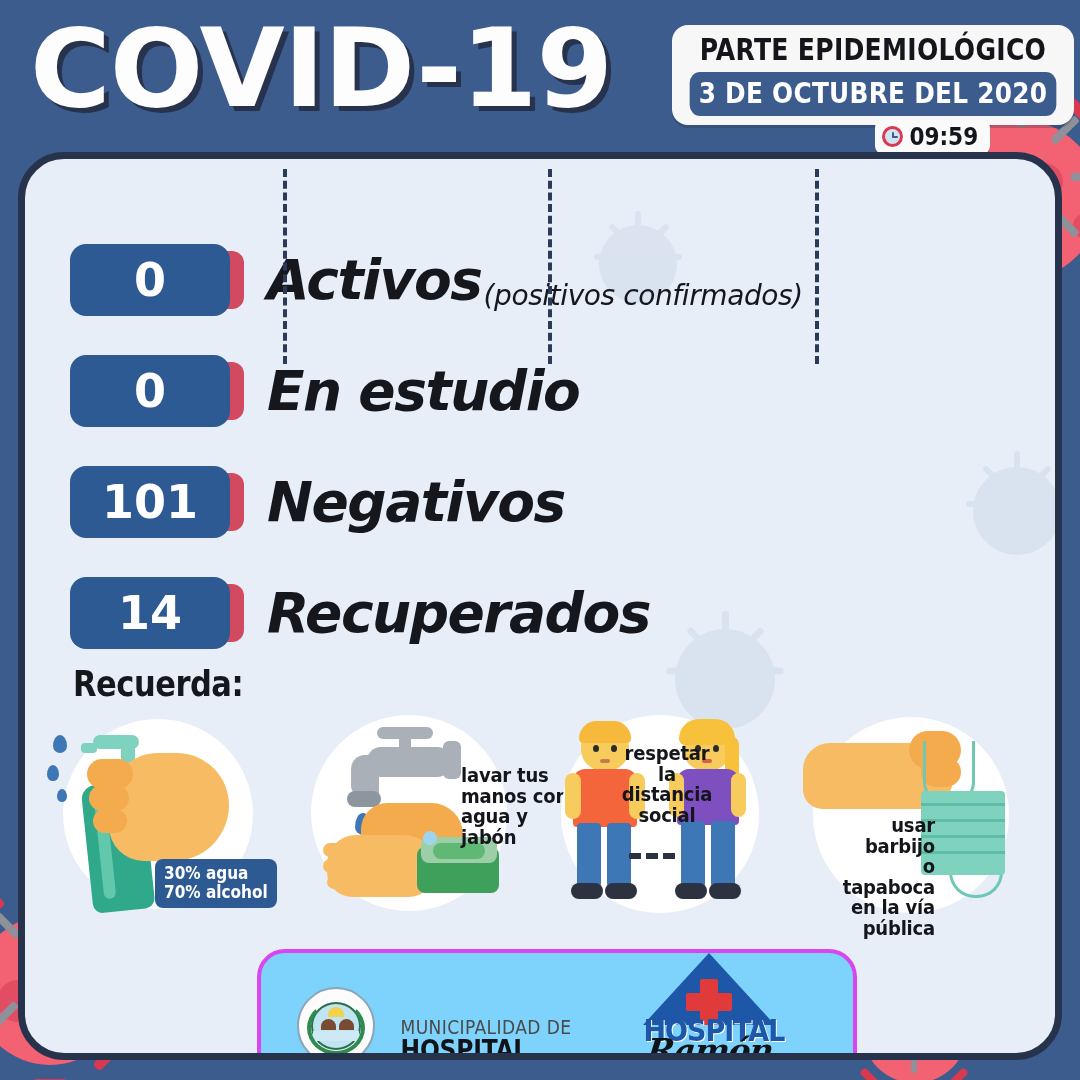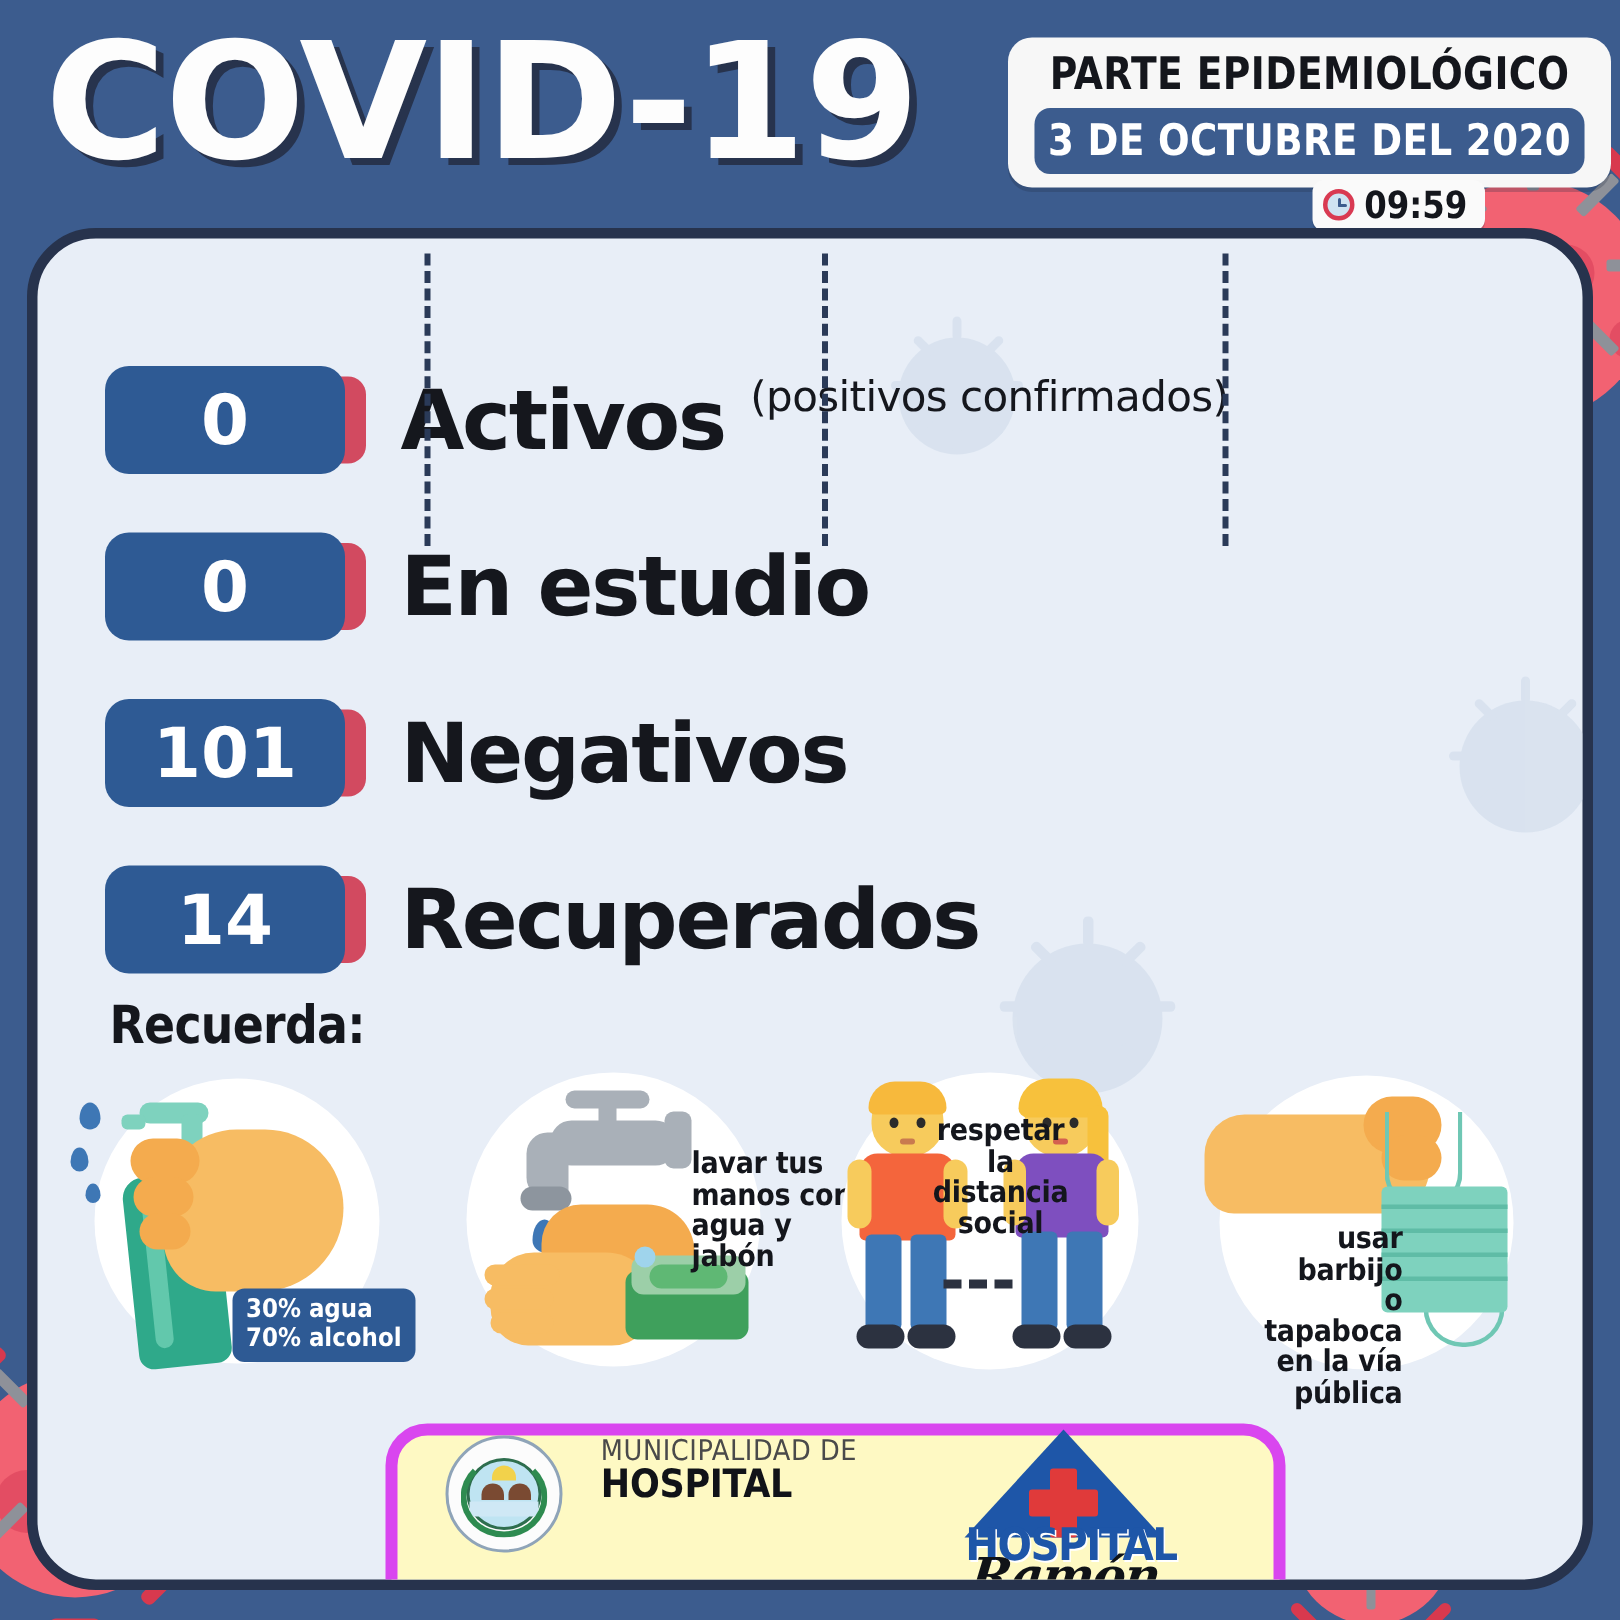--- a/index.html
+++ b/index.html
@@ -87,21 +87,21 @@
   .stats{position:absolute;left:45px;top:78px;}
   .row{position:relative;height:86px;margin-bottom:25px;display:flex;align-items:center;}
   .pillwrap{position:relative;width:175px;height:72px;flex:0 0 auto;}
   .pill-tab{position:absolute;left:22px;top:7px;width:152px;height:58px;
     background:#D24A60;border-radius:12px;}
   .pill{position:absolute;left:0;top:0;width:160px;height:72px;
     background:#2E5A94;border-radius:16px;
     display:flex;align-items:center;justify-content:center;
     color:#FFFFFF;font-size:46px;font-weight:bold;
     font-family:"DejaVu Sans", sans-serif;letter-spacing:0;}
-  .rowlabel{margin-left:22px;display:flex;align-items:flex-start;gap:17px;}
+  .rowlabel{margin-left:22px;display:flex;align-items:flex-end;gap:2px;font-style:italic;}
   .rowlabel .main{font-size:55px;font-weight:bold;color:#15171D;
     font-family:"DejaVu Sans", sans-serif;letter-spacing:-1.5px;}
   .rowlabel .sub{font-size:28px;font-weight:500;color:#15171D;
     font-family:"DejaVu Sans", sans-serif;letter-spacing:-.4px;}
 
   
   .recuerda{position:absolute;left:48px;top:505px;
     font-size:35px;font-weight:bold;color:#15171D;
     font-family:"DejaVu Sans Condensed","Liberation Sans",sans-serif;
     letter-spacing:-.5px;transform:scaleX(.97);transform-origin:left;}
@@ -124,23 +124,23 @@
   .blu{background:#3E77B5;}
 
   .alcohol{position:absolute;background:#2E5A94;border-radius:8px;
     color:#fff;font-size:17px;font-weight:bold;line-height:1.12;
     padding:5px 9px 6px 9px;
     font-family:"DejaVu Sans Condensed","Liberation Sans",sans-serif;}
 
   
   .footer{
     position:absolute;left:232px;top:790px;width:600px;height:120px;
-    background:#fef9c3;border:8px solid #d946ef;
+    background:#7dd3fc;border:4px solid #d946ef;
     border-radius:28px 28px 0 0;box-sizing:border-box;
-    display:flex;align-items:flex-start;justify-content:center;gap:26px;
+    display:flex;align-items:flex-end;justify-content:center;gap:26px;
   }
   .crest{width:74px;height:74px;border-radius:50%;
     background:#FCFCFC;border:2px solid #8FA4B8;position:relative;overflow:hidden;flex:0 0 auto;}
   .crest .oval{position:absolute;left:12px;top:13px;width:50px;height:48px;border-radius:50%;
     background:#BFE4F2;border:2px solid #2E6E4E;box-sizing:border-box;}
   .crest .sun{position:absolute;left:29px;top:18px;width:16px;height:10px;border-radius:8px 8px 0 0;background:#F2D24B;}
   .crest .hut{position:absolute;width:15px;height:11px;border-radius:8px 8px 0 0;background:#7A4A32;}
   .crest .ground{position:absolute;left:14px;top:42px;width:46px;height:10px;background:#CFE8F5;}
   .crest .wreath{position:absolute;left:8px;top:12px;width:58px;height:54px;border-radius:50%;
     border:4px solid #2E8B50;border-top-color:transparent;box-sizing:border-box;}

